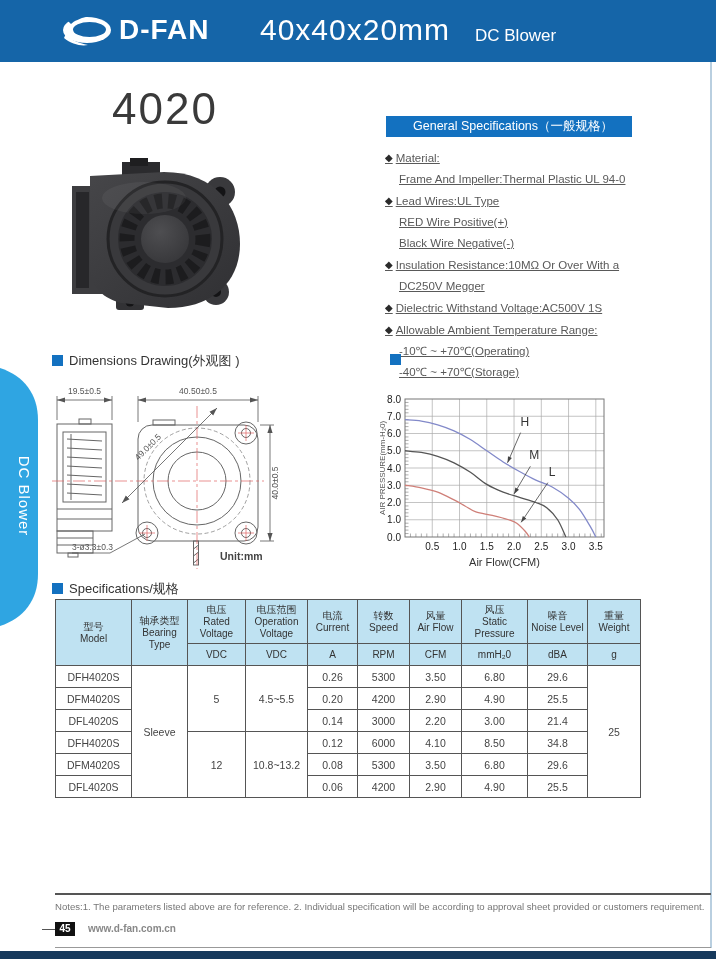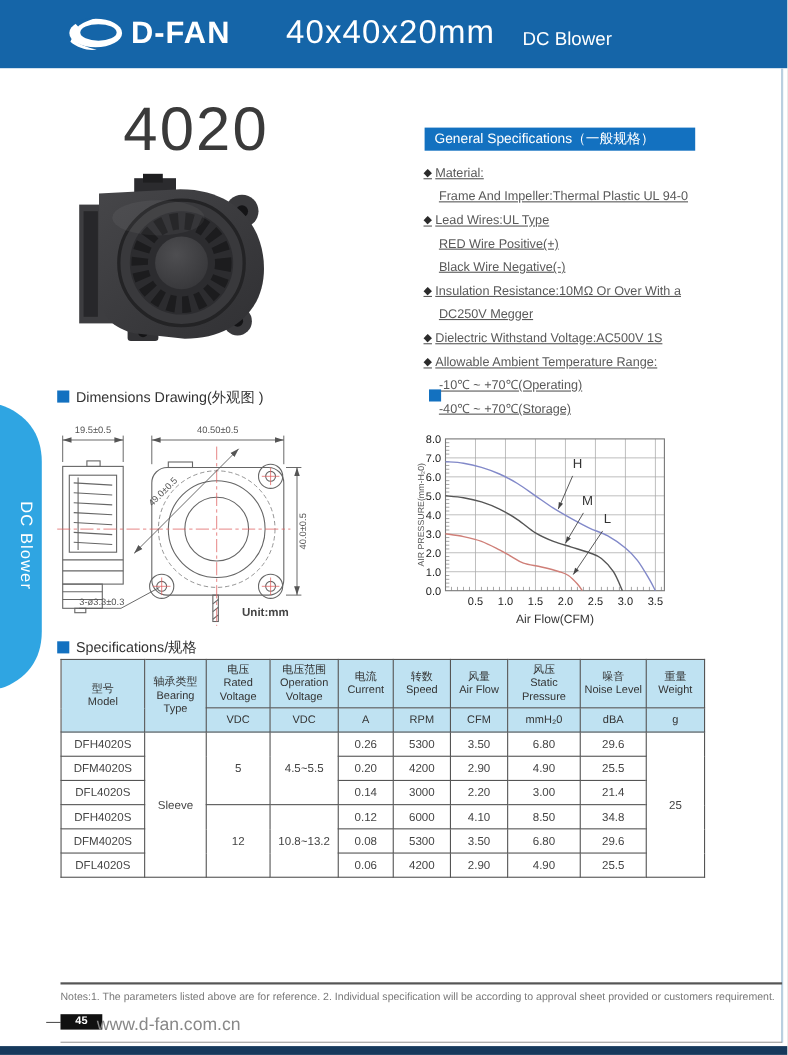--- a/index.html
+++ b/index.html
@@ -12,26 +12,26 @@
   .logo{position:absolute;left:60px;top:13px;}
   .size-title{position:absolute;left:260px;top:13px;color:#fff;font-size:30px;font-weight:normal;letter-spacing:1px;}
   .subtitle{position:absolute;left:475px;top:26px;color:#fff;font-size:17px;font-weight:normal;}
 
   .right-edge{position:absolute;left:710px;top:62px;width:2px;height:886px;background:#b9cfe0;}
   .bottom-bar{position:absolute;left:0;top:951px;width:716px;height:8px;background:#16395c;}
   .bottom-line{position:absolute;left:55px;top:947px;width:656px;height:1px;background:#999;}
 
   .side-tab{position:absolute;left:0;top:368px;}
 
-  .model-title{position:absolute;left:112px;top:84px;font-size:56px;color:#3a3a3a;letter-spacing:2px;}
+  .model-title{position:absolute;left:112px;top:84px;font-size:44px;color:#3a3a3a;letter-spacing:2px;}
   .product-img{position:absolute;left:64px;top:146px;}
 
   
   .gs-banner{position:absolute;left:386px;top:116px;width:246px;height:21px;background:#1371c0;
-             color:#fff;font-size:12.5px;line-height:21px;padding-left:9px;box-sizing:border-box;}
+             color:#fff;font-size:12.5px;line-height:21px;padding-left:27px;box-sizing:border-box;}
   .gs-list{position:absolute;left:385px;top:147px;width:330px;font-size:11.5px;color:#595959;text-decoration:underline;}
   .gs-item{line-height:21px;white-space:nowrap;}
   .gs-item .b{color:#2b2b2b;margin-right:3px;font-size:10px;vertical-align:1px;}
   .gs-item.cont{padding-left:14px;}
 
   
   .section{position:absolute;font-size:13px;color:#333;}
   .section .sq{display:inline-block;width:11px;height:11px;background:#1371c0;margin-right:6px;vertical-align:-1px;}
   #sec-dims{left:52px;top:352px;text-align:right;}
   #sec-curves{left:390px;top:352px;}
@@ -46,23 +46,23 @@
   #spec-table thead th{background:#bfe2f2;font-weight:normal;color:#333;font-size:10px;line-height:12px;}
   #spec-table .h-tall{height:65px;}
   #spec-table .h-top{height:43px;}
   #spec-table .h-unit{height:21px;}
   #spec-table td{height:21px;font-size:10.5px;color:#444;}
 
   
   .notes-line{position:absolute;left:55px;top:893px;width:656px;height:2px;background:#555;}
   .notes{position:absolute;left:55px;top:901px;font-size:9.6px;color:#777;width:656px;}
   .badge-tick{position:absolute;left:42px;top:929px;width:13px;height:1px;background:#555;}
-  .page-badge{position:absolute;left:55px;top:922px;width:38px;height:14px;background:#111;color:#fff;
+  .page-badge{position:absolute;left:55px;top:922px;width:20px;height:14px;background:#111;color:#fff;
               font-size:10px;font-weight:bold;text-align:center;line-height:14px;}
-  .website{position:absolute;left:88px;top:923px;font-size:16px;color:#888;}
+  .website{position:absolute;left:88px;top:923px;font-size:10px;color:#888;font-weight:bold;}
 </style>
 </head>
 <body>
 
 <div id="page">
 
   <div class="header">
     <svg class="logo" width="54" height="36" viewBox="0 0 54 36">
       <ellipse cx="27" cy="17" rx="24" ry="13" fill="#ffffff"></ellipse>
       <ellipse cx="29.5" cy="16.5" rx="16.5" ry="7.5" fill="#1565a8"></ellipse>

